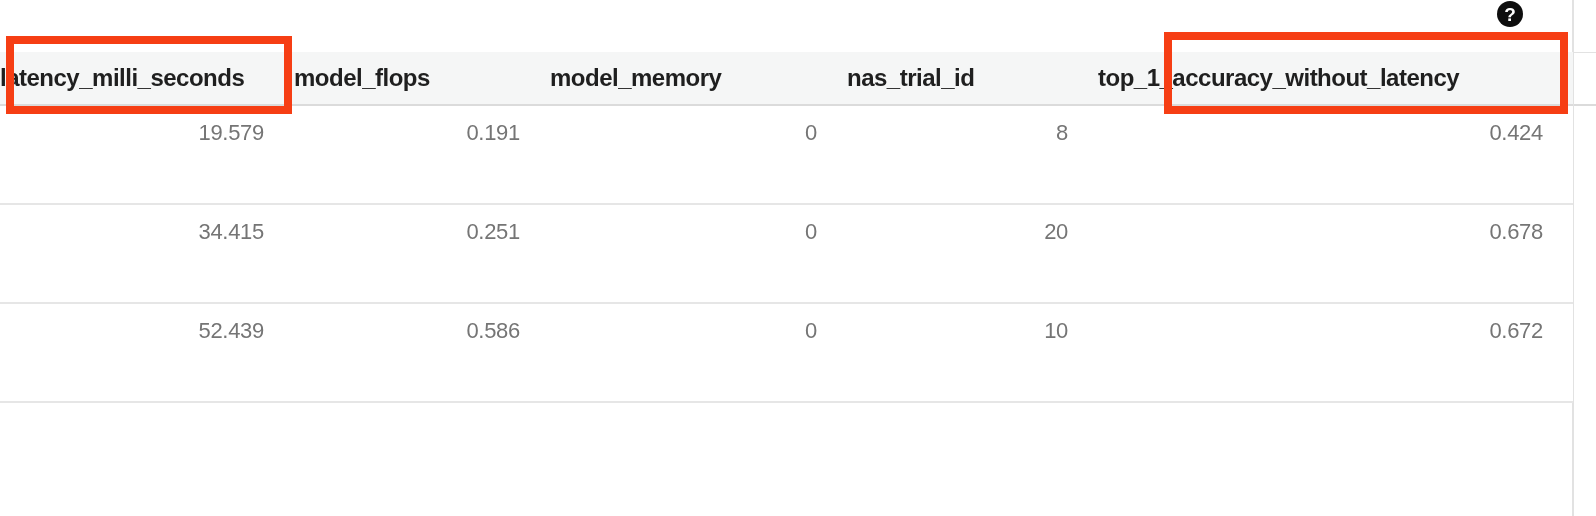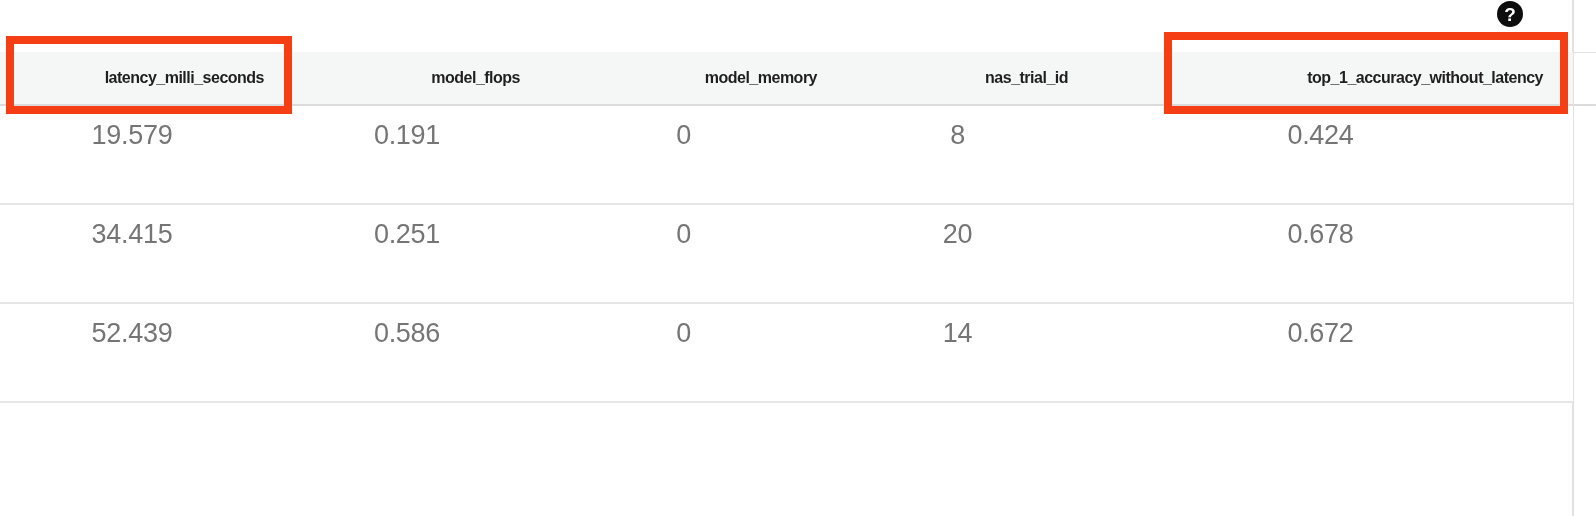--- a/index.html
+++ b/index.html
@@ -19,26 +19,26 @@
   .hairline.top{top:52px;height:1px;}
   .hairline.bottom{top:104px;height:2px;background:#DBDBDB;}
 
   table.data{position:absolute;top:52px;left:0;width:1573px;z-index:2;
     border-collapse:collapse;table-layout:fixed;}
   col.c1{width:294px;} col.c2{width:256px;} col.c3{width:297px;}
   col.c4{width:251px;} col.c5{width:475px;}
 
   thead tr{height:53px;}
   th{background:var(--header-bg);color:var(--header-text);
-    font-size:16px;font-weight:700;letter-spacing:-0.5px;
-    text-align:right;padding:0 30px 0 0;vertical-align:middle;
+    font-size:24px;font-weight:700;letter-spacing:-0.5px;
+    text-align:left;padding:0 30px 0 0;vertical-align:middle;
     border-bottom:2px solid #DBDBDB;white-space:nowrap;}
   tbody tr{height:99px;background:#fff;}
-  td{color:var(--cell-text);font-size:27px;letter-spacing:-0.3px;
-    text-align:center;vertical-align:top;padding:14px 30px 0 0;
+  td{color:var(--cell-text);font-size:22px;letter-spacing:-0.3px;
+    text-align:right;vertical-align:top;padding:14px 30px 0 0;
     border-bottom:2px solid #E6E6E6;white-space:nowrap;}
 
   
   .v-divider{position:absolute;left:1572px;top:0;width:2px;height:516px;
     background:var(--border);z-index:1;}
 
   
   .annotation{position:absolute;border:8px solid var(--accent);
     background:transparent;z-index:6;}
   .annotation.first{left:6px;top:36px;width:286px;height:78px;}
@@ -90,21 +90,21 @@
         <td>34.415</td>
         <td>0.251</td>
         <td>0</td>
         <td>20</td>
         <td>0.678</td>
       </tr>
       <tr>
         <td>52.439</td>
         <td>0.586</td>
         <td>0</td>
-        <td>14</td>
+        <td>10</td>
         <td>0.672</td>
       </tr>
     </tbody>
   </table>
 
   <div class="annotation first"></div>
   <div class="annotation last"></div>
 
 </div>
 

